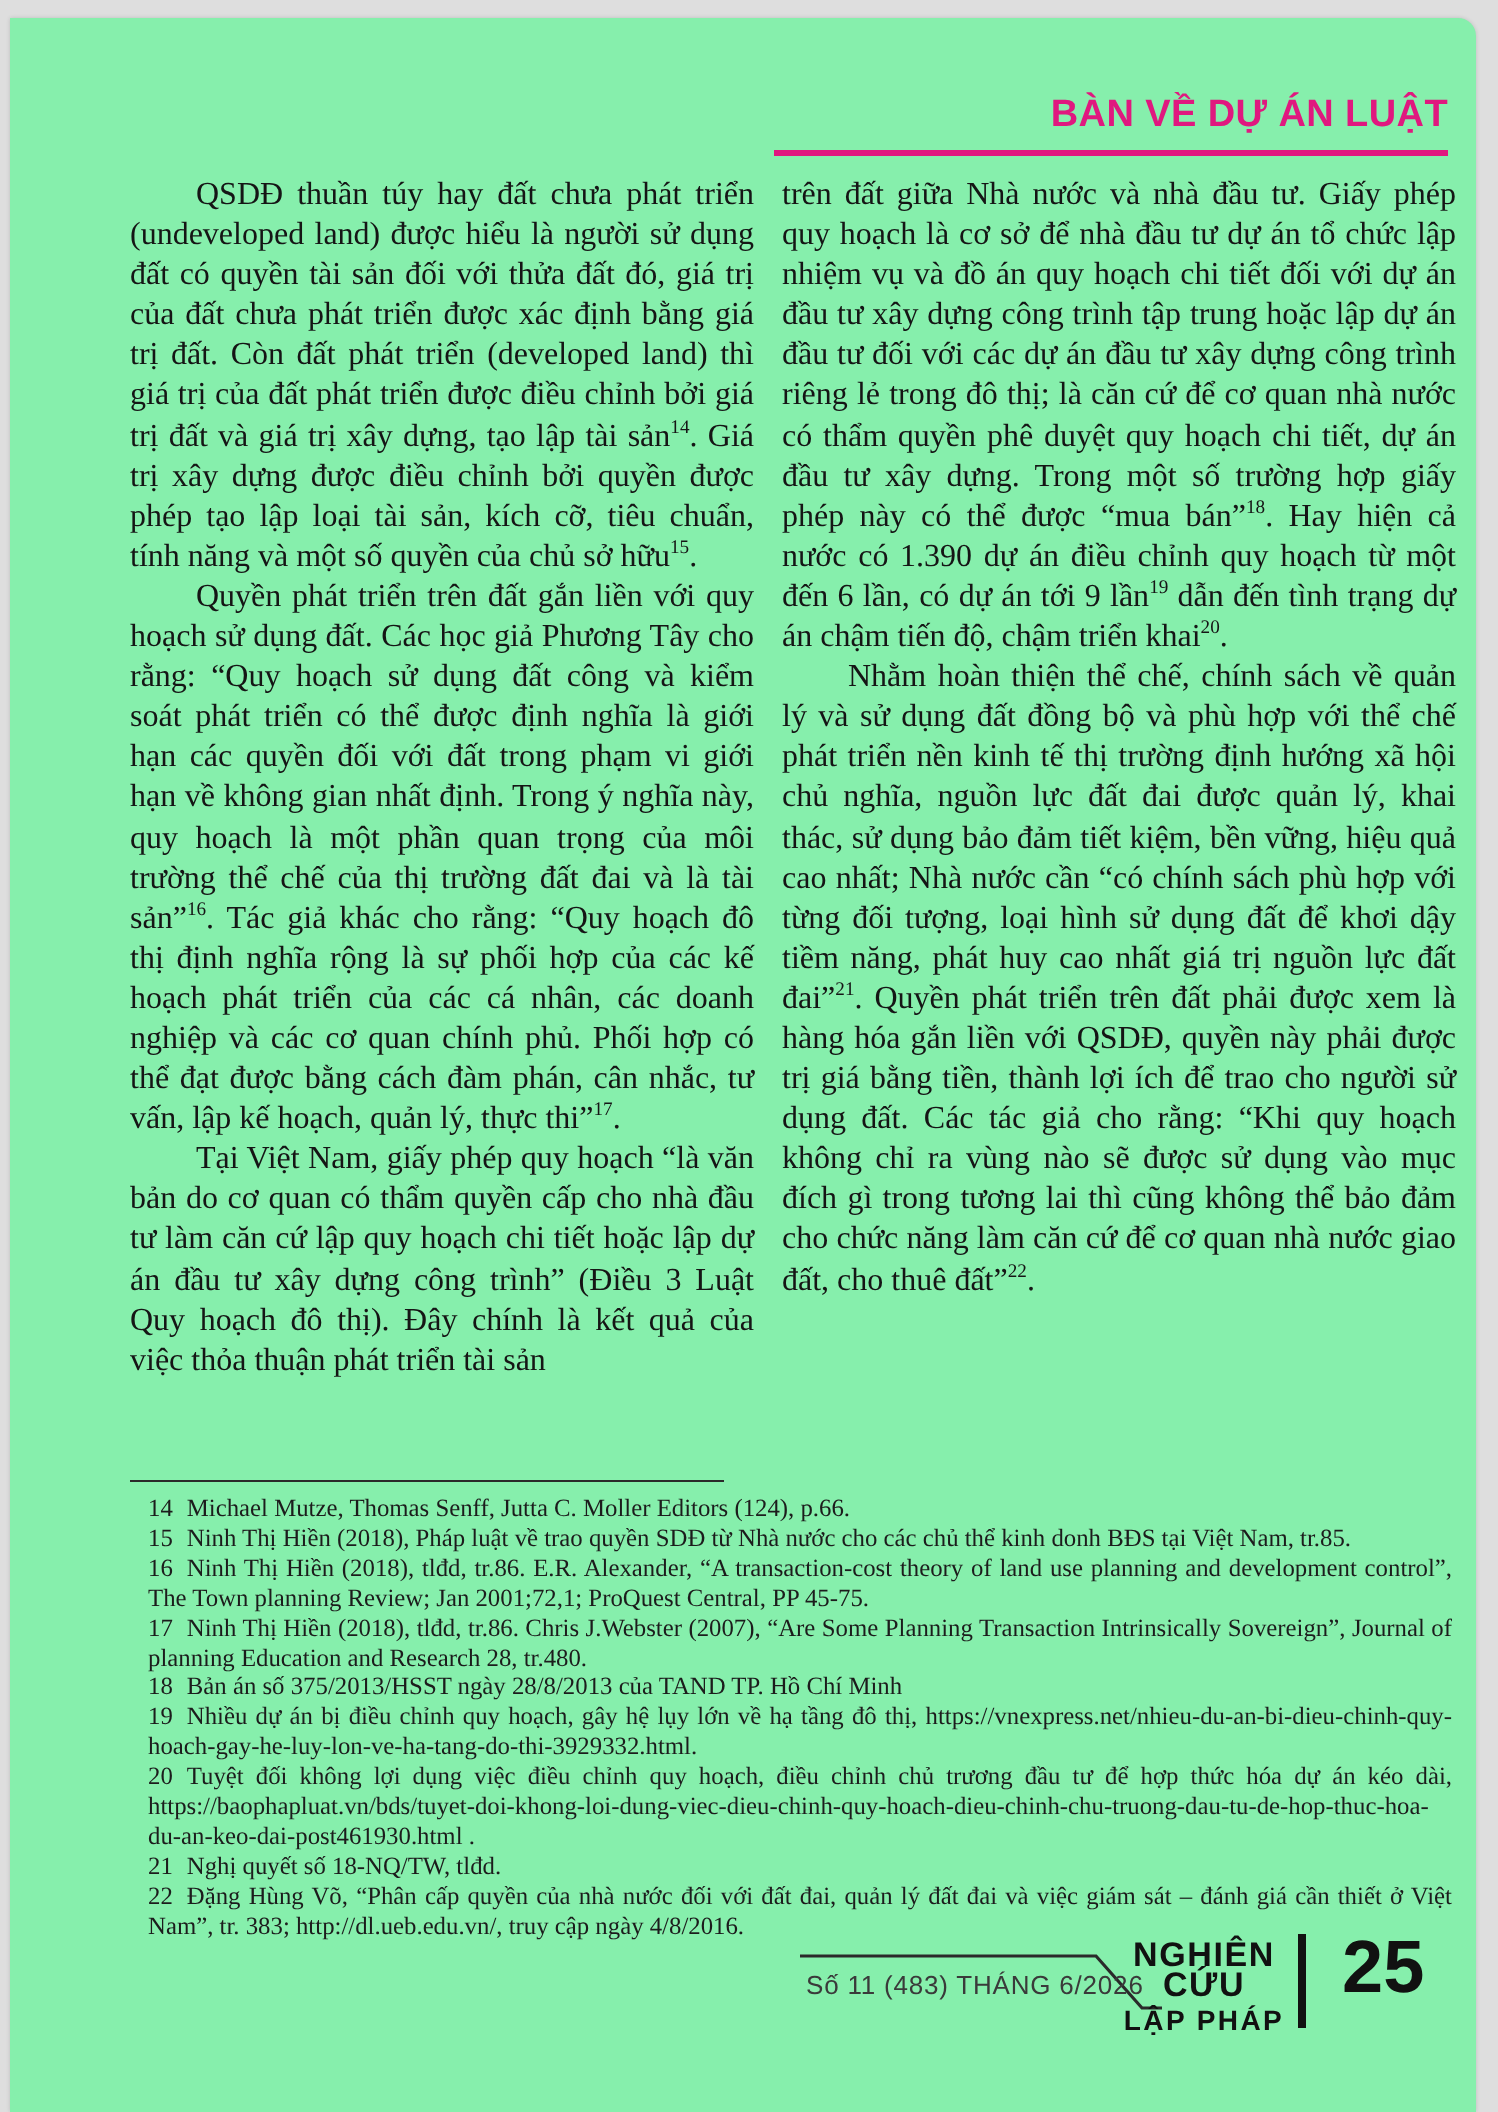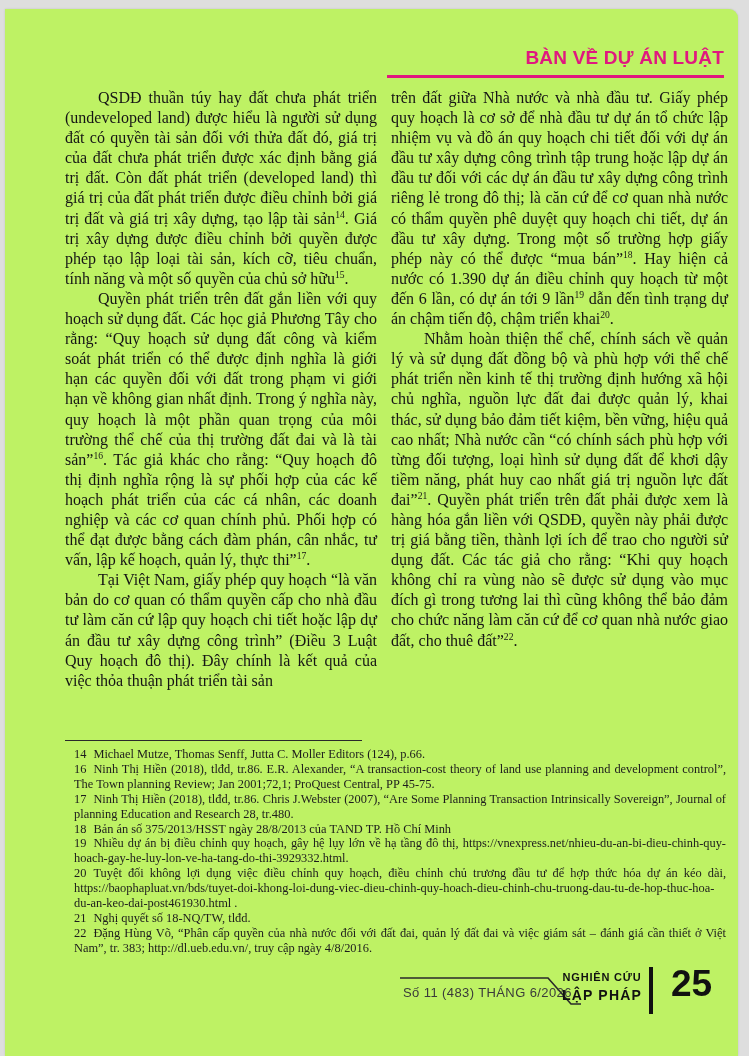--- a/index.html
+++ b/index.html
@@ -6,21 +6,21 @@
   body {
     width:749px; height:1056px;
     background:#dedede;
     font-family:"Liberation Serif", serif;
     position:relative;
     overflow:hidden;
   }
   .page {
     position:absolute; left:5px; top:9px;
     width:733px; height:1047px;
-    background:#bef264;
+    background:#86efac;
     border-top-right-radius:9px;
     box-shadow:0 0 2px rgba(0,0,0,0.15);
     color:#151515;
   }
   .header-title {
     position:absolute; top:38px; right:14px;
     font-family:"Liberation Sans", sans-serif;
     font-weight:bold; font-size:19px; letter-spacing:0.2px;
     color:#e0187f;
   }
@@ -61,21 +61,21 @@
   .issue-text {
     position:absolute; left:398px; top:976px;
     font-family:"Liberation Sans", sans-serif;
     font-size:13px; letter-spacing:0.4px; color:#3a3a3a;
   }
   .journal-logo {
     position:absolute; left:554px; top:961px; width:86px;
     font-family:"Liberation Sans", sans-serif;
     font-weight:bold; color:#111; text-align:center;
   }
-  .journal-logo .line1 { font-size:11px; letter-spacing:0.8px; line-height:15px; }
+  .journal-logo .line1 { font-size:17px; letter-spacing:0.8px; line-height:15px; }
   .journal-logo .line2 { font-size:14px; letter-spacing:1.2px; line-height:20px; }
   .page-number-bar {
     position:absolute; left:644px; top:958px; width:3.5px; height:47px;
     background:#111;
   }
   .page-number {
     position:absolute; left:666px; top:954px;
     font-family:"Liberation Sans", sans-serif;
     font-weight:bold; font-size:37px; color:#111;
   }
@@ -97,20 +97,21 @@
     <div class="col col-right">
       <p class="no-indent">trên đất giữa Nhà nước và nhà đầu tư. Giấy phép quy hoạch là cơ sở để nhà đầu tư dự án tổ chức lập nhiệm vụ và đồ án quy hoạch chi tiết đối với dự án đầu tư xây dựng công trình tập trung hoặc lập dự án đầu tư đối với các dự án đầu tư xây dựng công trình riêng lẻ trong đô thị; là căn cứ để cơ quan nhà nước có thẩm quyền phê duyệt quy hoạch chi tiết, dự án đầu tư xây dựng. Trong một số trường hợp giấy phép này có thể được “mua bán”<sup>18</sup>. Hay hiện cả nước có 1.390 dự án điều chỉnh quy hoạch từ một đến 6 lần, có dự án tới 9 lần<sup>19</sup> dẫn đến tình trạng dự án chậm tiến độ, chậm triển khai<sup>20</sup>.</p>
       <p>Nhằm hoàn thiện thể chế, chính sách về quản lý và sử dụng đất đồng bộ và phù hợp với thể chế phát triển nền kinh tế thị trường định hướng xã hội chủ nghĩa, nguồn lực đất đai được quản lý, khai thác, sử dụng bảo đảm tiết kiệm, bền vững, hiệu quả cao nhất; Nhà nước cần “có chính sách phù hợp với từng đối tượng, loại hình sử dụng đất để khơi dậy tiềm năng, phát huy cao nhất giá trị nguồn lực đất đai”<sup>21</sup>. Quyền phát triển trên đất phải được xem là hàng hóa gắn liền với QSDĐ, quyền này phải được trị giá bằng tiền, thành lợi ích để trao cho người sử dụng đất. Các tác giả cho rằng: “Khi quy hoạch không chỉ ra vùng nào sẽ được sử dụng vào mục đích gì trong tương lai thì cũng không thể bảo đảm cho chức năng làm căn cứ để cơ quan nhà nước giao đất, cho thuê đất”<sup>22</sup>.</p>
     </div>
   </div>
 
   <div class="footnote-separator"></div>
 
   <div class="footnotes">
     <p><span class="fn-num">14</span><span>Michael Mutze, Thomas Senff, Jutta C. Moller Editors (124), p.66.</span></p>
+    <p><span class="fn-num">15</span><span>Ninh Thị Hiền (2018), Pháp luật về trao quyền SDĐ từ Nhà nước cho các chủ thể kinh donh BĐS tại Việt Nam, tr.85.</span></p>
     <p><span class="fn-num">16</span><span>Ninh Thị Hiền (2018), tlđd, tr.86. E.R. Alexander, “A transaction-cost theory of land use planning and development control”, The Town planning Review; Jan 2001;72,1; ProQuest Central, PP 45-75.</span></p>
     <p><span class="fn-num">17</span><span>Ninh Thị Hiền (2018), tlđd, tr.86. Chris J.Webster (2007), “Are Some Planning Transaction Intrinsically Sovereign”, Journal of planning Education and Research 28, tr.480.</span></p>
     <p><span class="fn-num">18</span><span>Bản án số 375/2013/HSST ngày 28/8/2013 của TAND TP. Hồ Chí Minh</span></p>
     <p><span class="fn-num">19</span><span>Nhiều dự án bị điều chỉnh quy hoạch, gây hệ lụy lớn về hạ tầng đô thị, https://vnexpress.net/nhieu-du-an-bi-dieu-chinh-quy-hoach-gay-he-luy-lon-ve-ha-tang-do-thi-3929332.html.</span></p>
     <p><span class="fn-num">20</span><span>Tuyệt đối không lợi dụng việc điều chỉnh quy hoạch, điều chỉnh chủ trương đầu tư để hợp thức hóa dự án kéo dài, https://baophapluat.vn/bds/tuyet-doi-khong-loi-dung-viec-dieu-chinh-quy-hoach-dieu-chinh-chu-truong-dau-tu-de-hop-thuc-hoa-du-an-keo-dai-post461930.html .</span></p>
     <p><span class="fn-num">21</span><span>Nghị quyết số 18-NQ/TW, tlđd.</span></p>
     <p><span class="fn-num">22</span><span>Đặng Hùng Võ, “Phân cấp quyền của nhà nước đối với đất đai, quản lý đất đai và việc giám sát – đánh giá cần thiết ở Việt Nam”, tr. 383; http://dl.ueb.edu.vn/, truy cập ngày 4/8/2016.</span></p>
   </div>
 
   <svg class="footer-ornament" width="190" height="34" viewBox="0 0 190 34">

